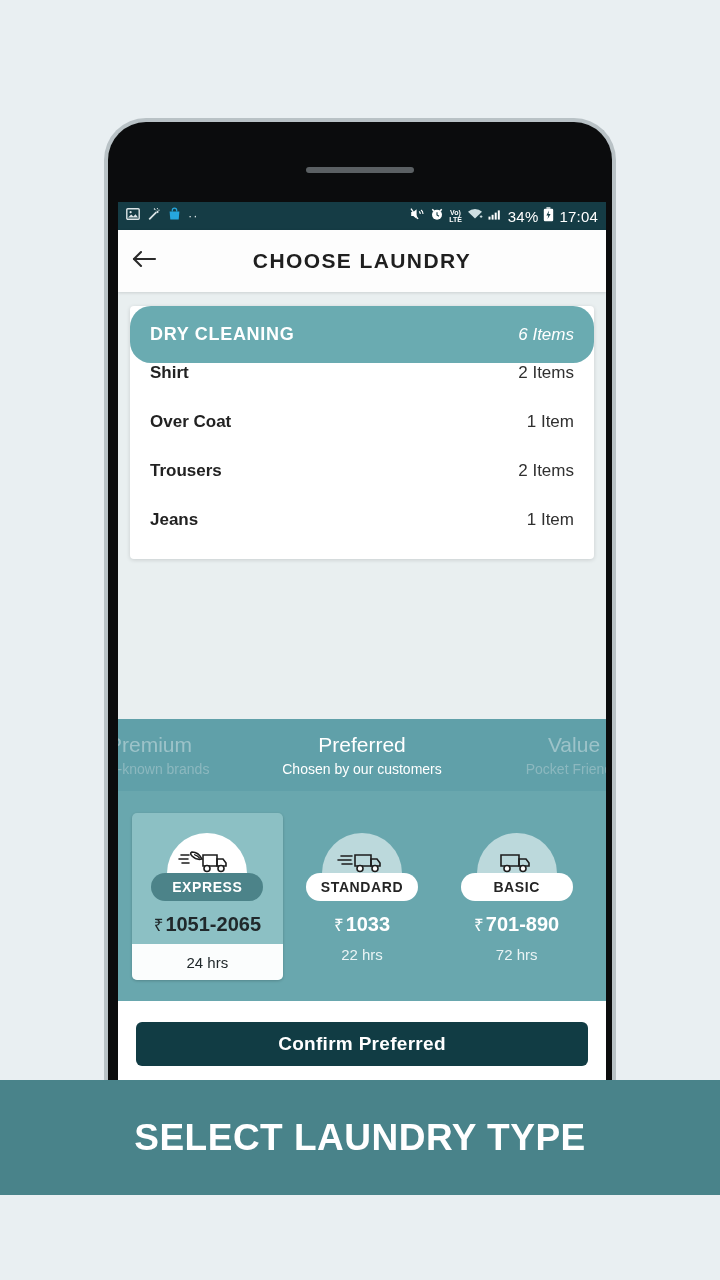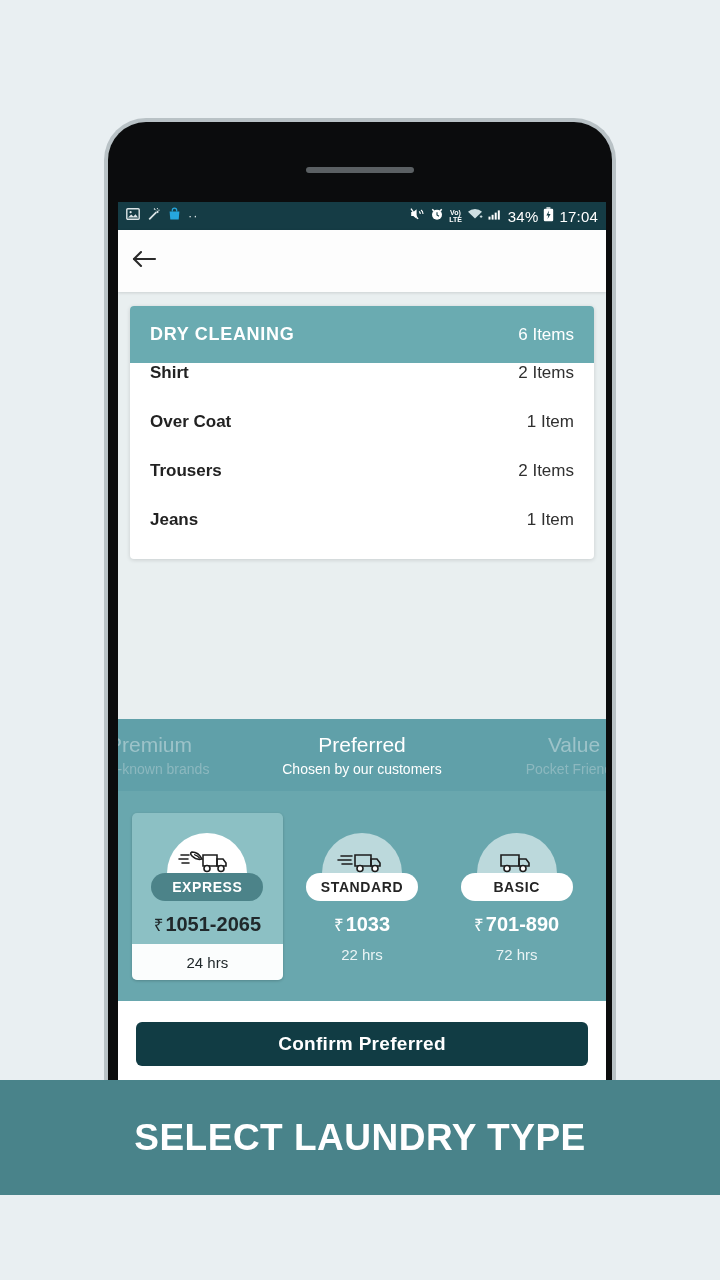--- a/index.html
+++ b/index.html
@@ -112,30 +112,32 @@
     box-shadow:0 1px 4px rgba(0,0,0,0.14);
     overflow:hidden;
   }
   .cat-head{
     background:#6aabb1;
     height:57px;
     display:flex;
     align-items:center;
     justify-content:space-between;
     padding:0 20px;
+    border-radius:21px;
   }
   .cat-head-title{
     color:#ffffff;
     font-size:18px;
     font-weight:bold;
     letter-spacing:0.7px;
   }
   .cat-head-count{
     color:#ffffff;
     font-size:17px;
+    font-style:italic;
   }
   .item-row{
     height:49px;
     display:flex;
     align-items:flex-start;
     justify-content:space-between;
     padding:0 20px;
   }
   .item-name{
     font-size:17px;
@@ -393,20 +395,21 @@
 
     <div class="appbar">
       <div class="back-btn">
         <span>
           <svg width="26" height="20" viewBox="0 0 26 20">
               <path d="M24 10H3" stroke="#2a2a2a" stroke-width="2.1" stroke-linecap="round"></path>
               <path d="M10 3L3 10l7 7" stroke="#2a2a2a" stroke-width="2.1" fill="none" stroke-linecap="round" stroke-linejoin="round"></path>
             </svg>
         </span>
       </div>
+      <div class="appbar-title">CHOOSE LAUNDRY</div>
     </div>
 
     <div class="content">
       <div class="cat-card">
 
         <div class="cat-head">
           <span class="cat-head-title">DRY CLEANING</span>
           <span class="cat-head-count">6 Items</span>
         </div>
 

